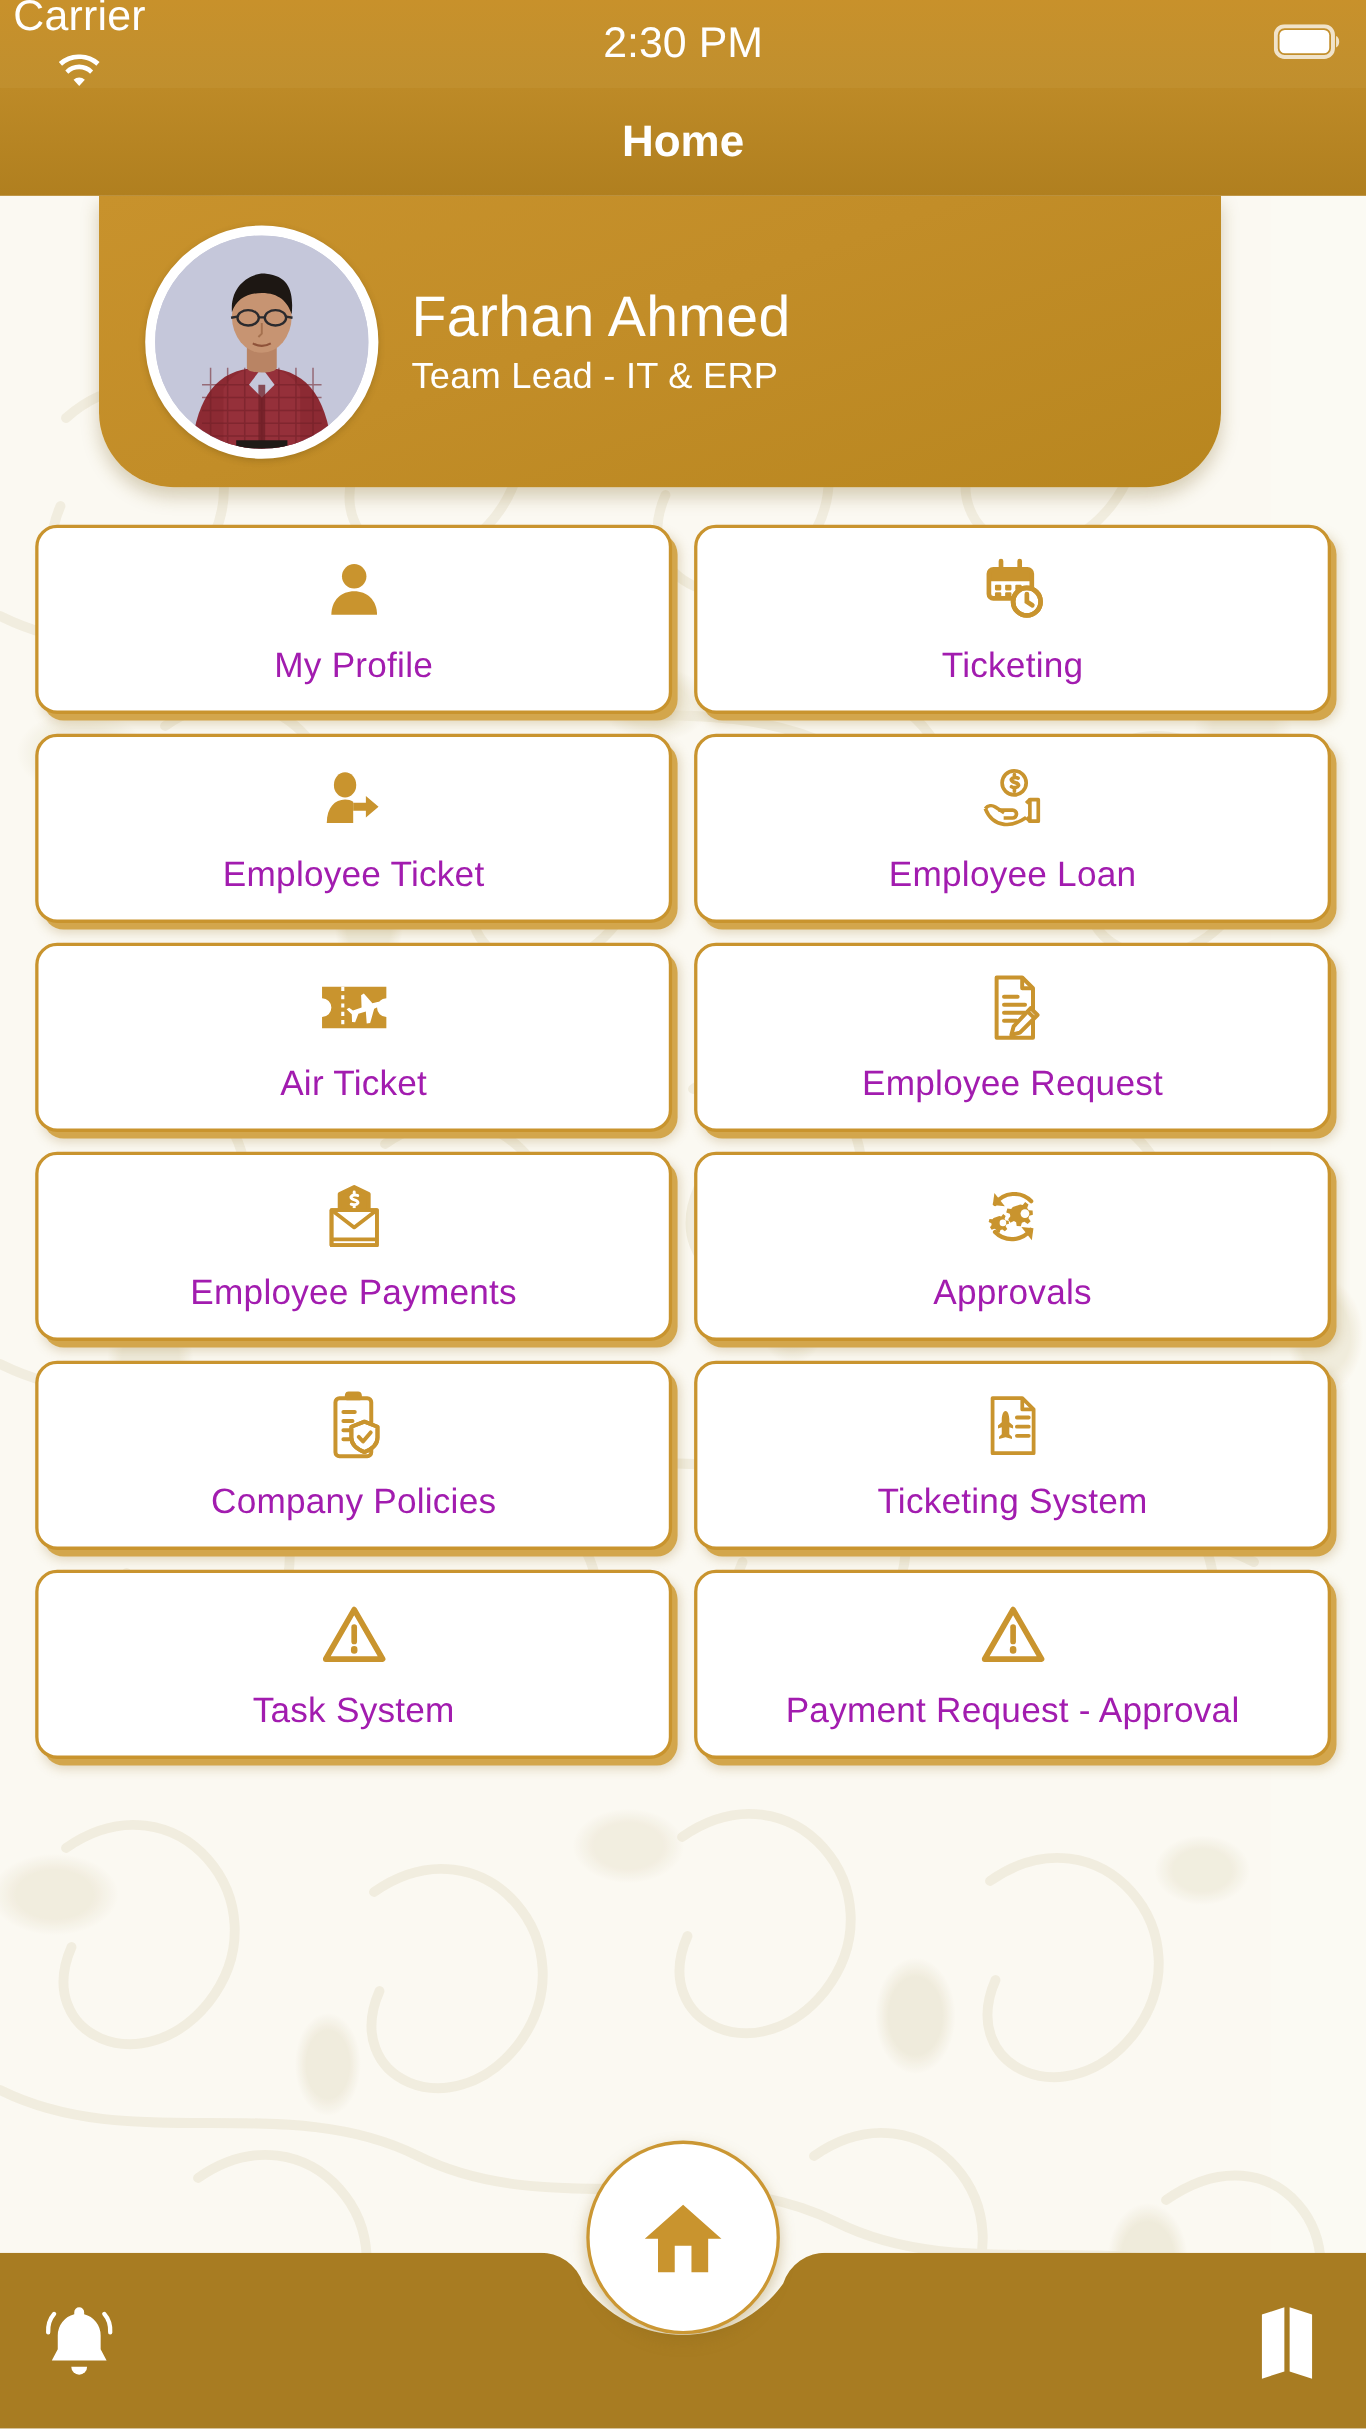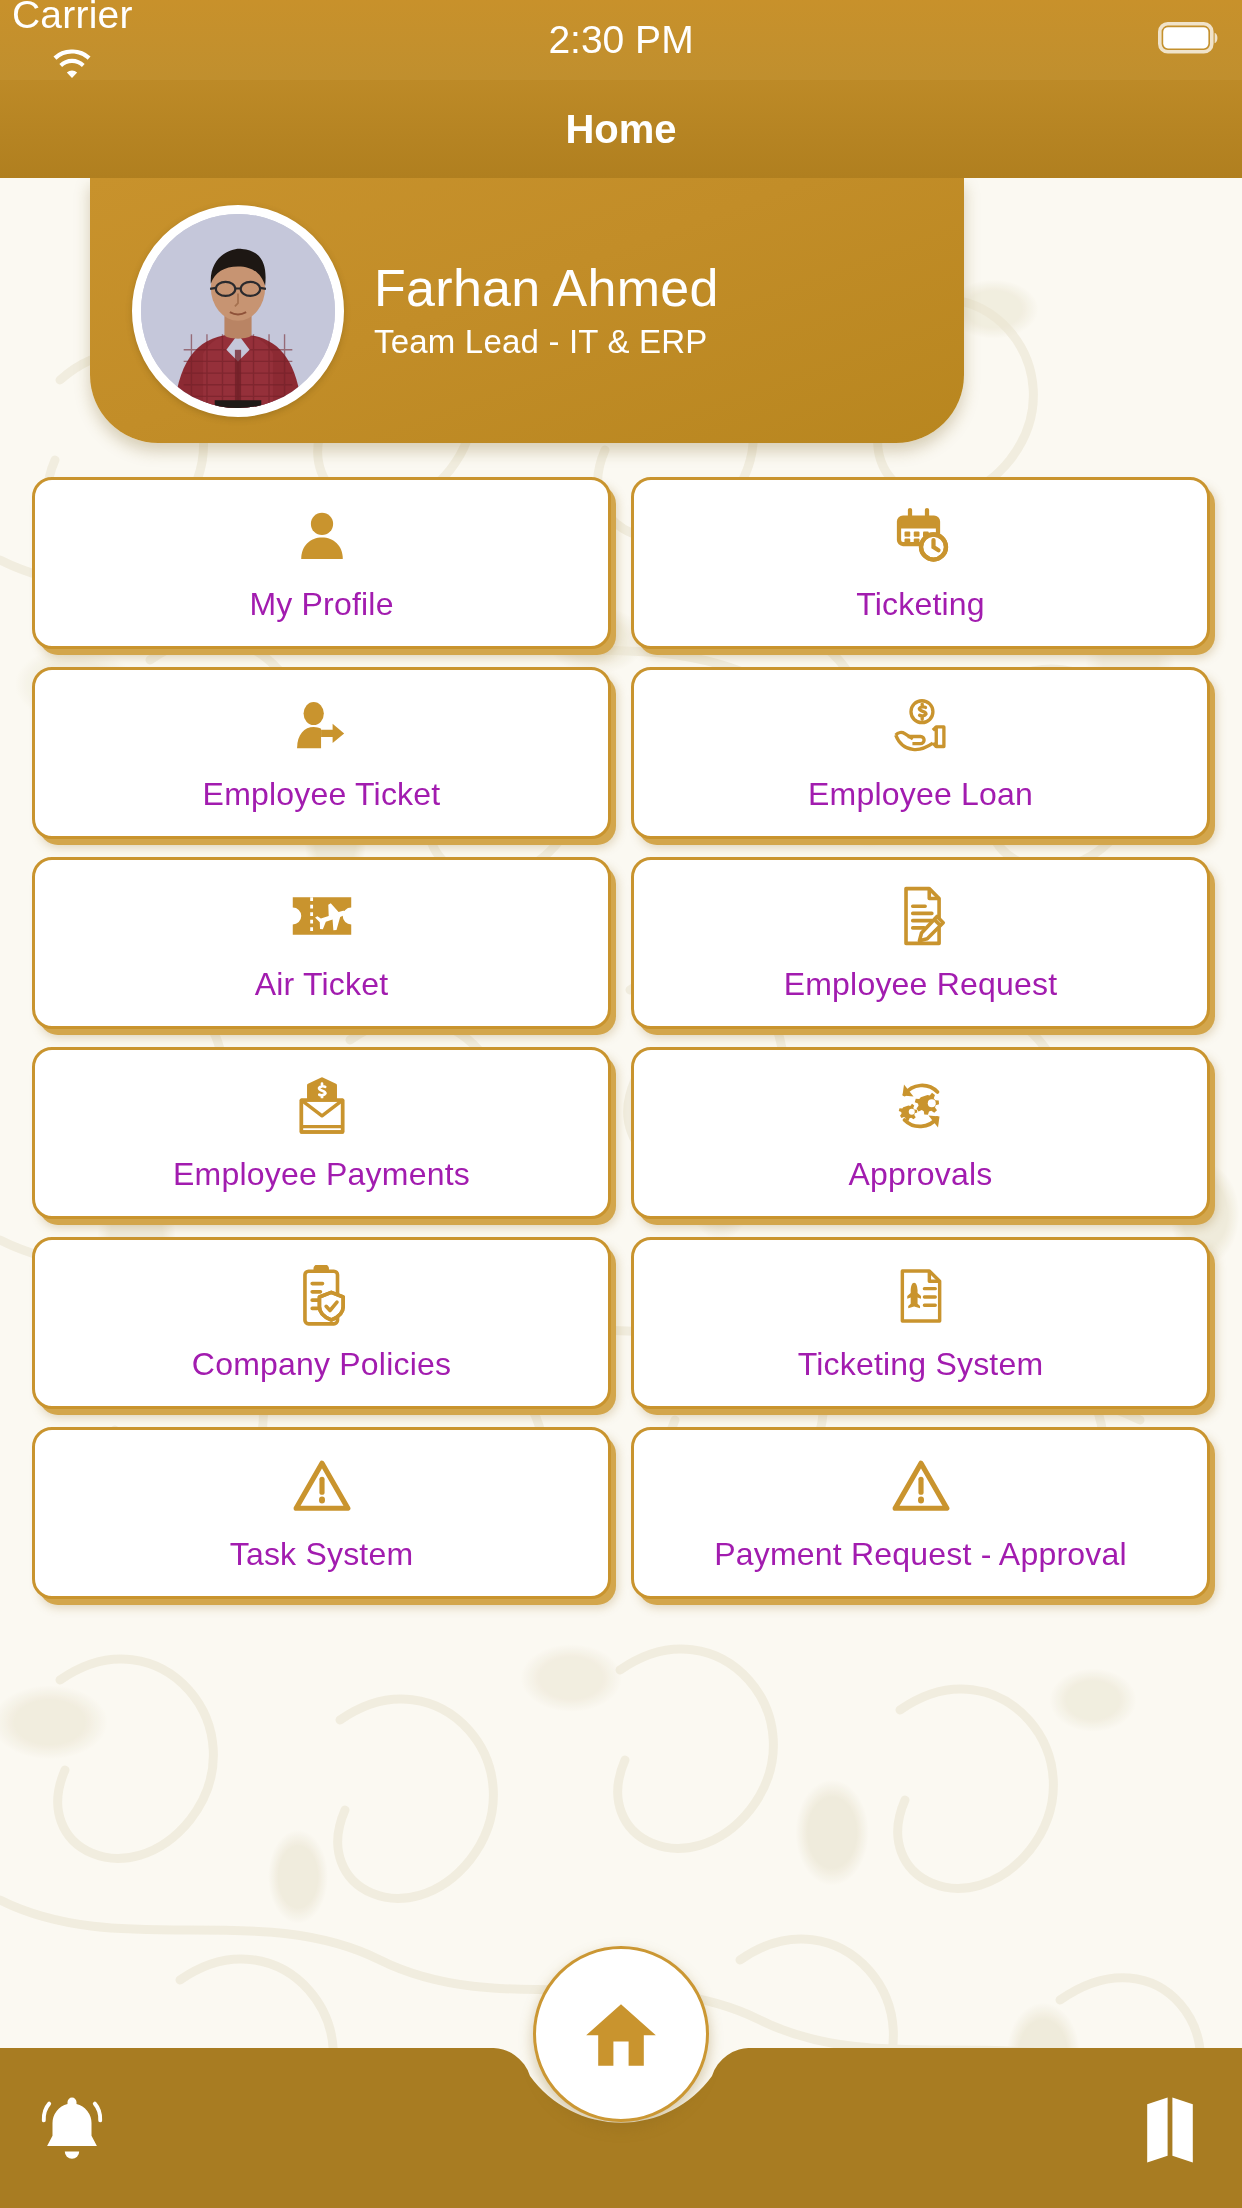--- a/index.html
+++ b/index.html
@@ -71,21 +71,21 @@
     position:absolute; top:80px; left:0; width:1242px; height:98px;
     background:linear-gradient(180deg,#bd8a27 0%,#b07f1f 100%);
     display:flex; align-items:center; justify-content:center;
     z-index:19;
   }
   .nav-title { color:#fff; font-size:40px; font-weight:bold; }
 
   
   .profile-card {
     position:absolute; top:178px; left:90px;
-    width:874px; height:265px;
+    width:1020px; height:265px;
     background:linear-gradient(160deg,#c8922c 0%,#c28d28 45%,#b8861f 100%);
     border-bottom-left-radius:68px;
     border-bottom-right-radius:68px;
     box-shadow:0 8px 16px rgba(120,90,20,.28);
     display:flex; align-items:center;
     z-index:10;
   }
   .avatar-wrap {
     width:212px; height:212px; margin-left:42px;
     border-radius:50%;

